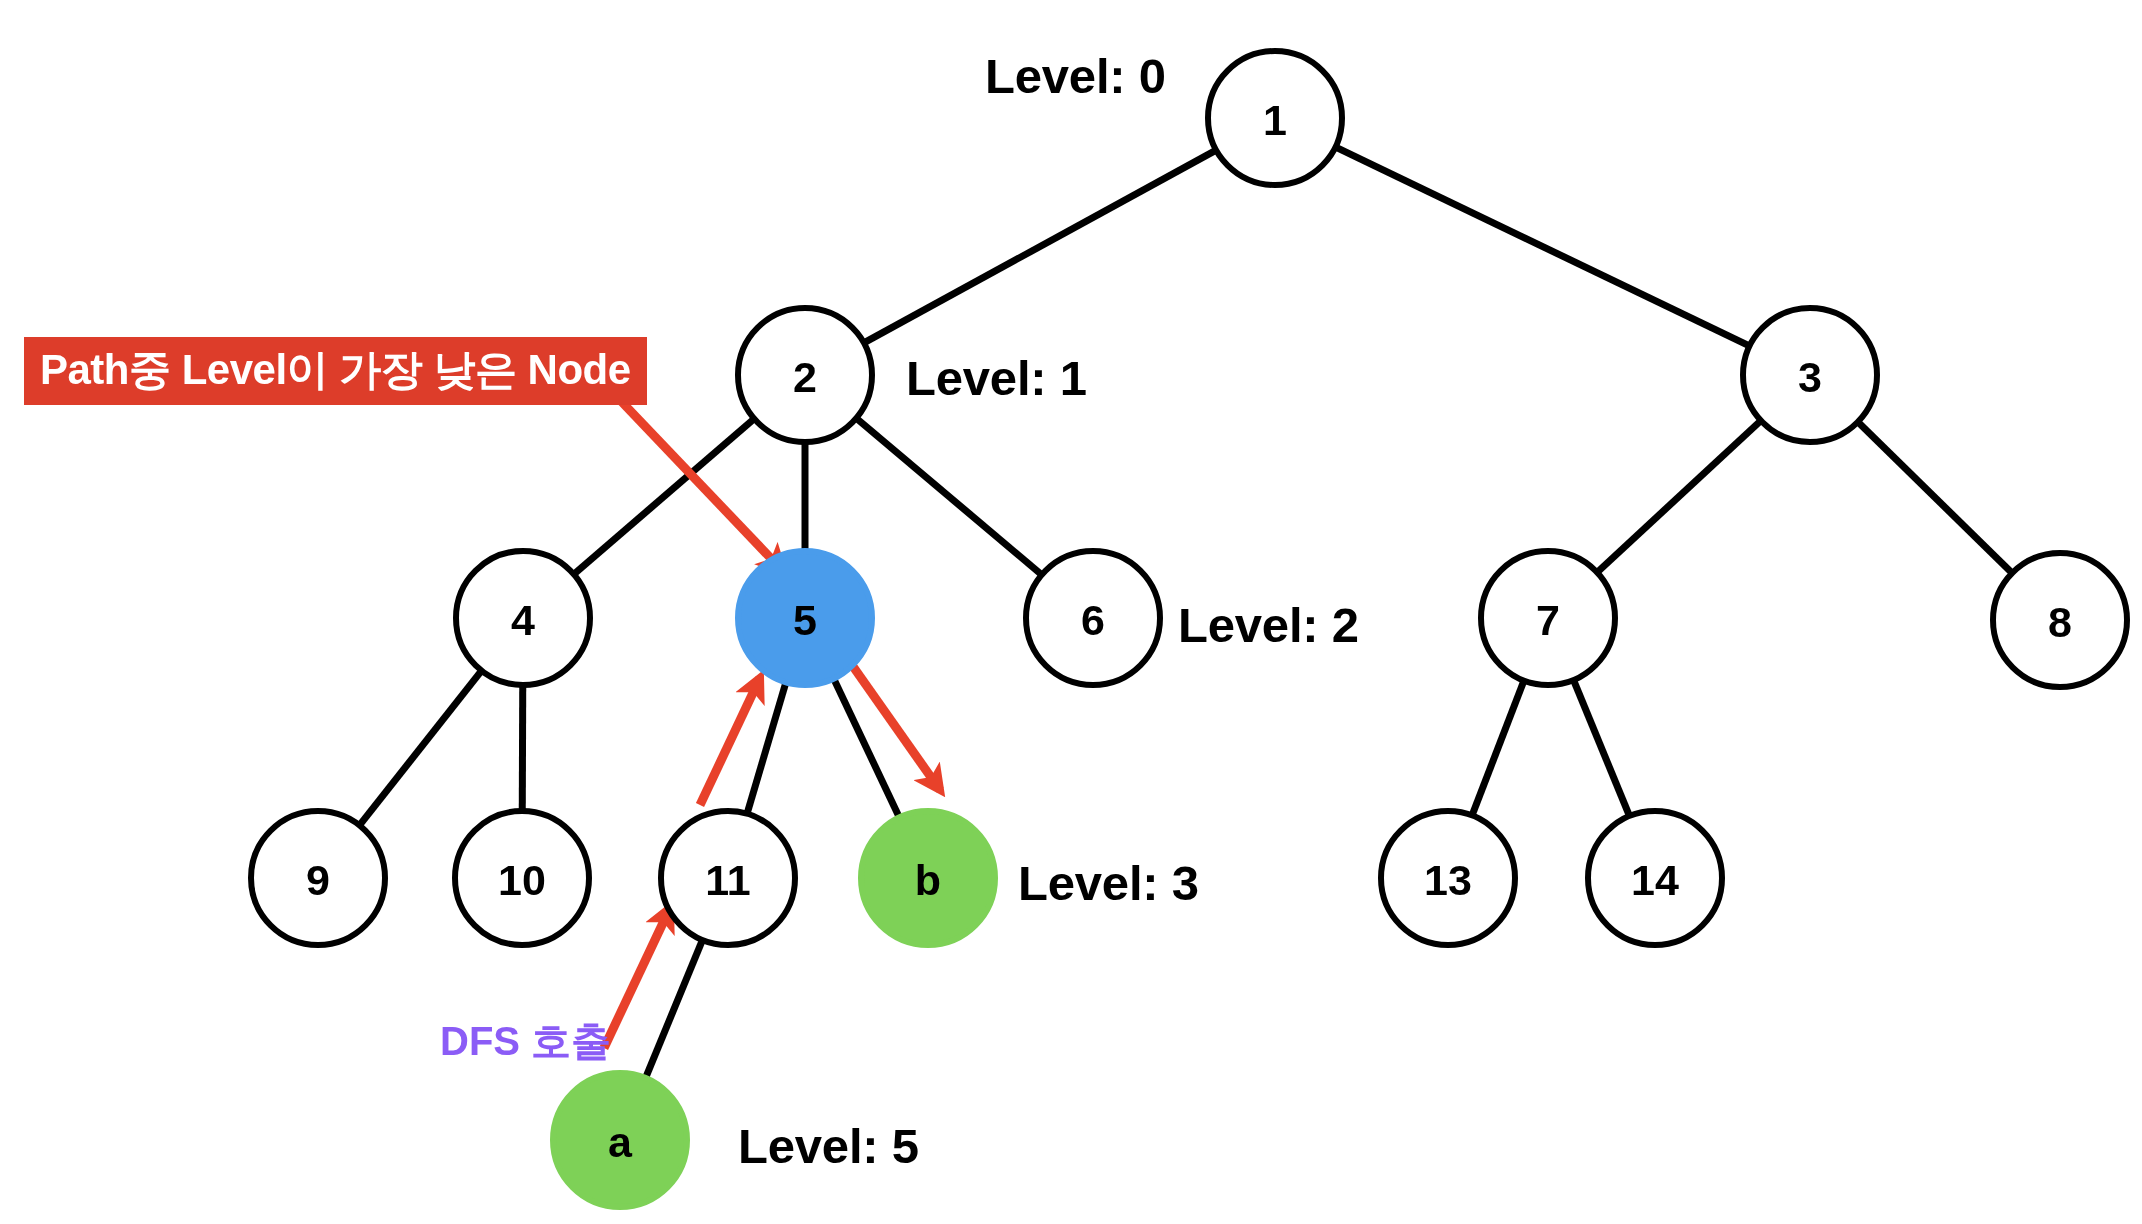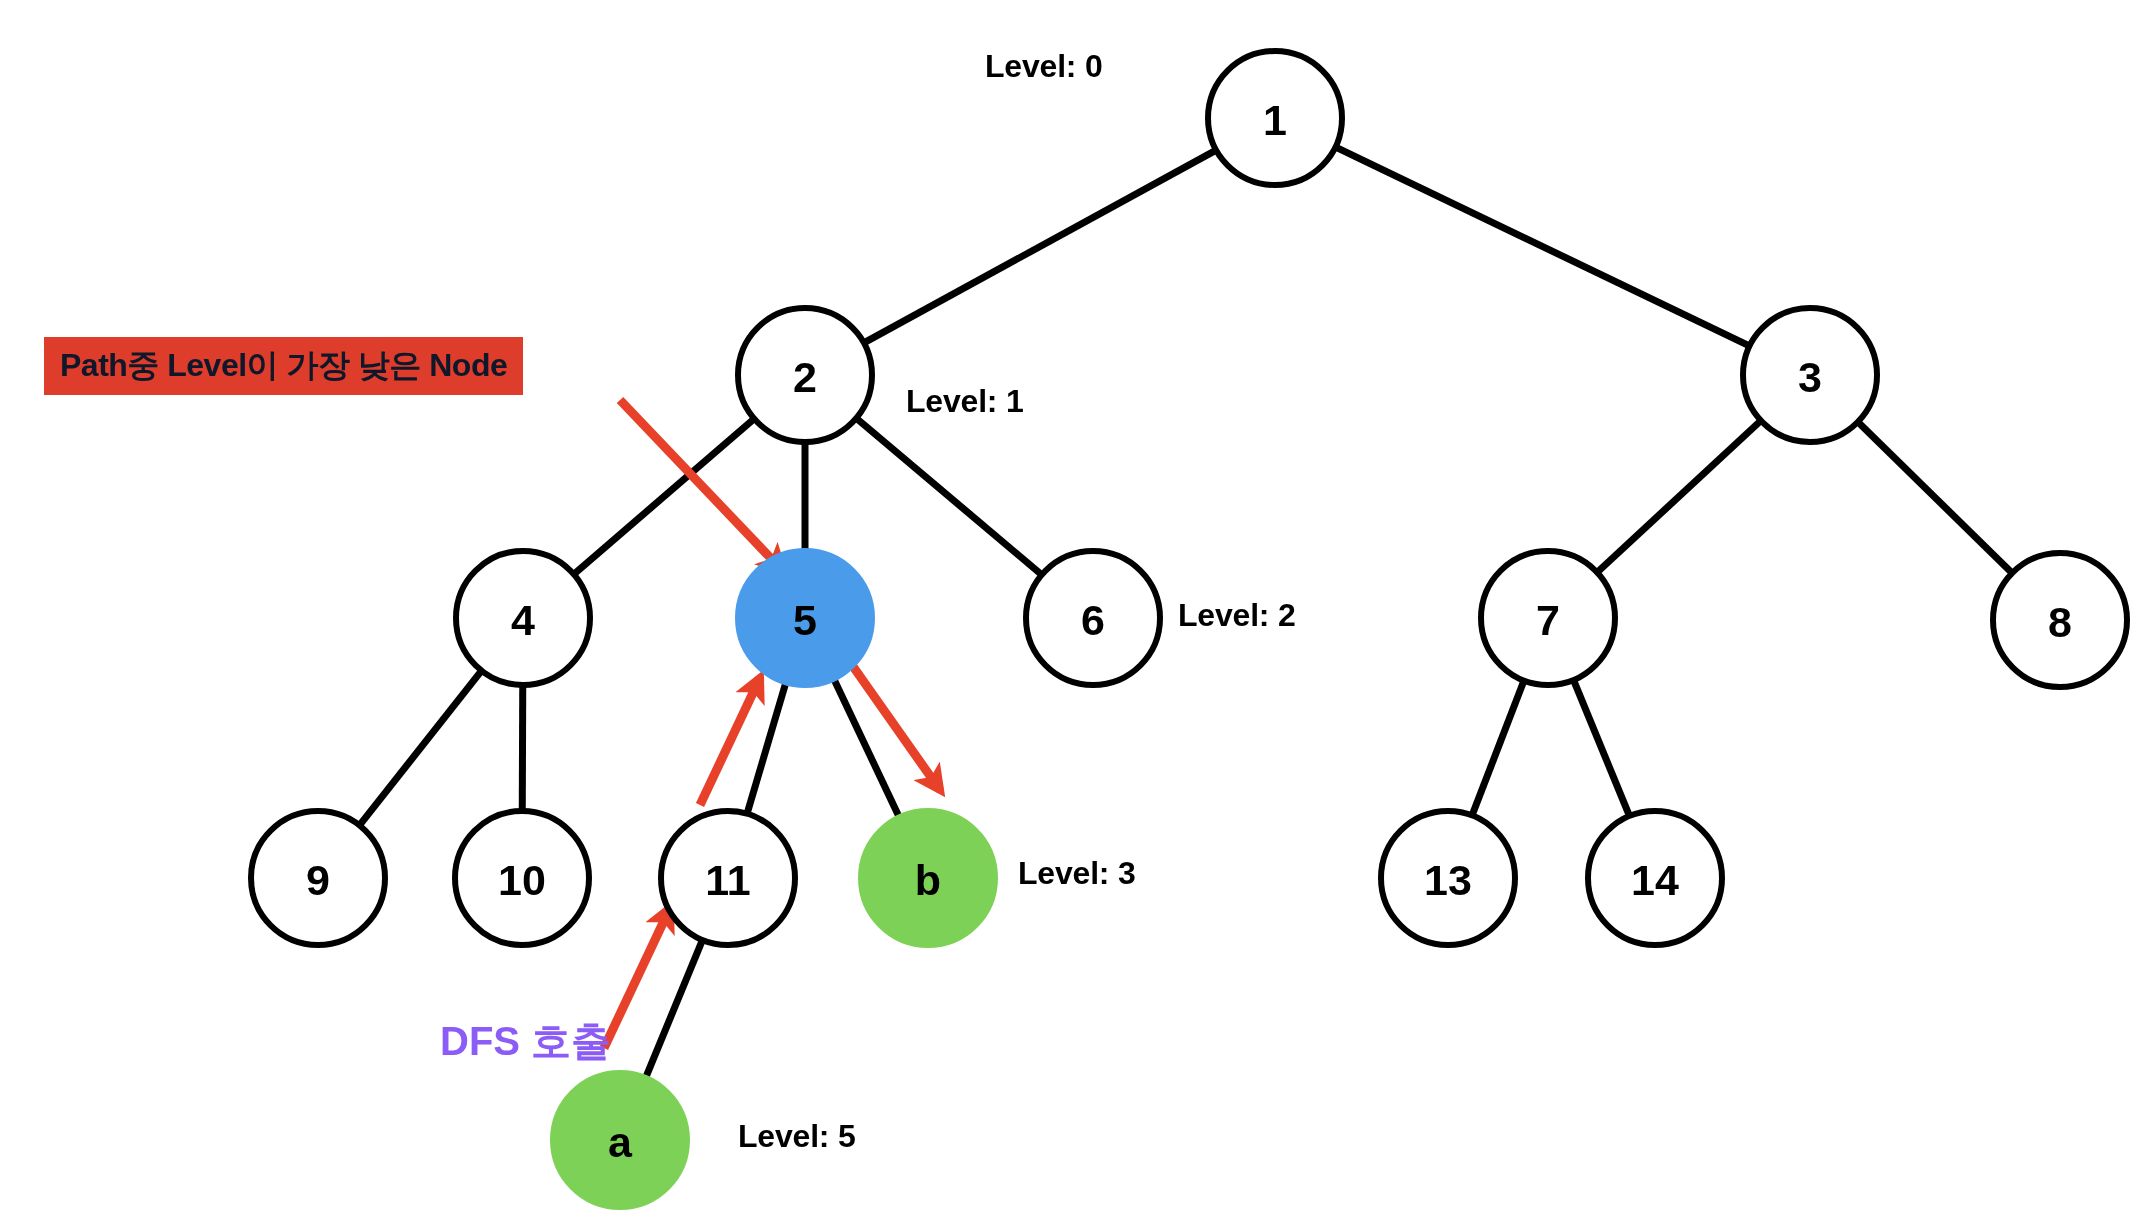--- a/index.html
+++ b/index.html
@@ -52,38 +52,37 @@
     fill: none;
   }
   .arrow-line {
     stroke: #e8412a;
     stroke-width: 9;
     fill: none;
   }
   .level-label {
     position: absolute;
     font-family: "Liberation Sans", "DejaVu Sans", sans-serif;
-    font-size: 32px;
+    font-size: 49px;
     font-weight: bold;
     color: #000000;
     white-space: nowrap;
     letter-spacing: -0.2px;
   }
   .callout-box {
     position: absolute;
     background: #dd3d2a;
-    color: #0f172a;
-    font-family: "Liberation Sans", "DejaVu Sans", sans-serif;
-    font-size: 32px;
+    color: #ffffff;
+    font-family: "Liberation Sans", "DejaVu Sans", sans-serif;
+    font-size: 42px;
     font-weight: bold;
     line-height: 1;
     padding: 12px 16px 14px 16px;
     white-space: nowrap;
     letter-spacing: -0.5px;
-    margin-left: 20px;
   }
   .dfs-label {
     position: absolute;
     font-family: "Liberation Sans", "DejaVu Sans", sans-serif;
     font-size: 40px;
     font-weight: bold;
     color: #8b5cf6;
     white-space: nowrap;
   }
 </style>
@@ -179,21 +178,21 @@
         </g>
         <g>
           <circle cx="620" cy="1140" r="67" class="node-circle fill-green"></circle>
           <text x="620" y="1142" class="node-label">a</text>
         </g>
       </g>
   </svg>
 
   <div id="level-labels-layer">
       <div class="level-label" style="left: 985px; top: 48px;">Level: 0</div>
-      <div class="level-label" style="left: 906px; top: 350px; margin-top: 33px;">Level: 1</div>
+      <div class="level-label" style="left: 906px; top: 350px;">Level: 1</div>
       <div class="level-label" style="left: 1178px; top: 597px;">Level: 2</div>
       <div class="level-label" style="left: 1018px; top: 855px;">Level: 3</div>
       <div class="level-label" style="left: 738px; top: 1118px;">Level: 5</div>
     </div>
 
   <div class="callout-box" id="callout-box" style="left: 24px; top: 337px;">Path중 Level이 가장 낮은 Node</div>
 
   <div class="dfs-label" id="dfs-label" style="left: 440px; top: 1014px;">DFS 호출</div>
 
 </div>

